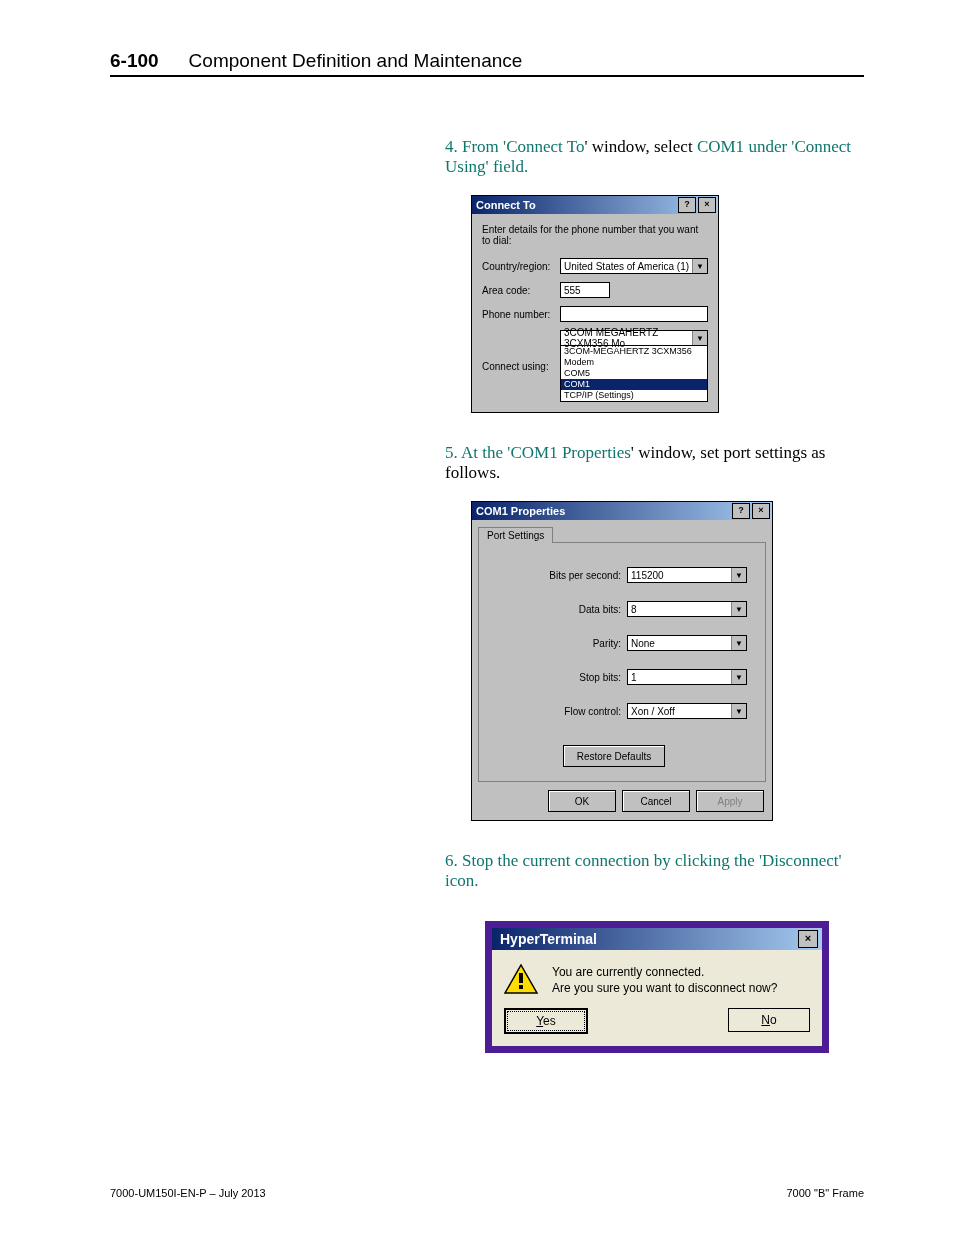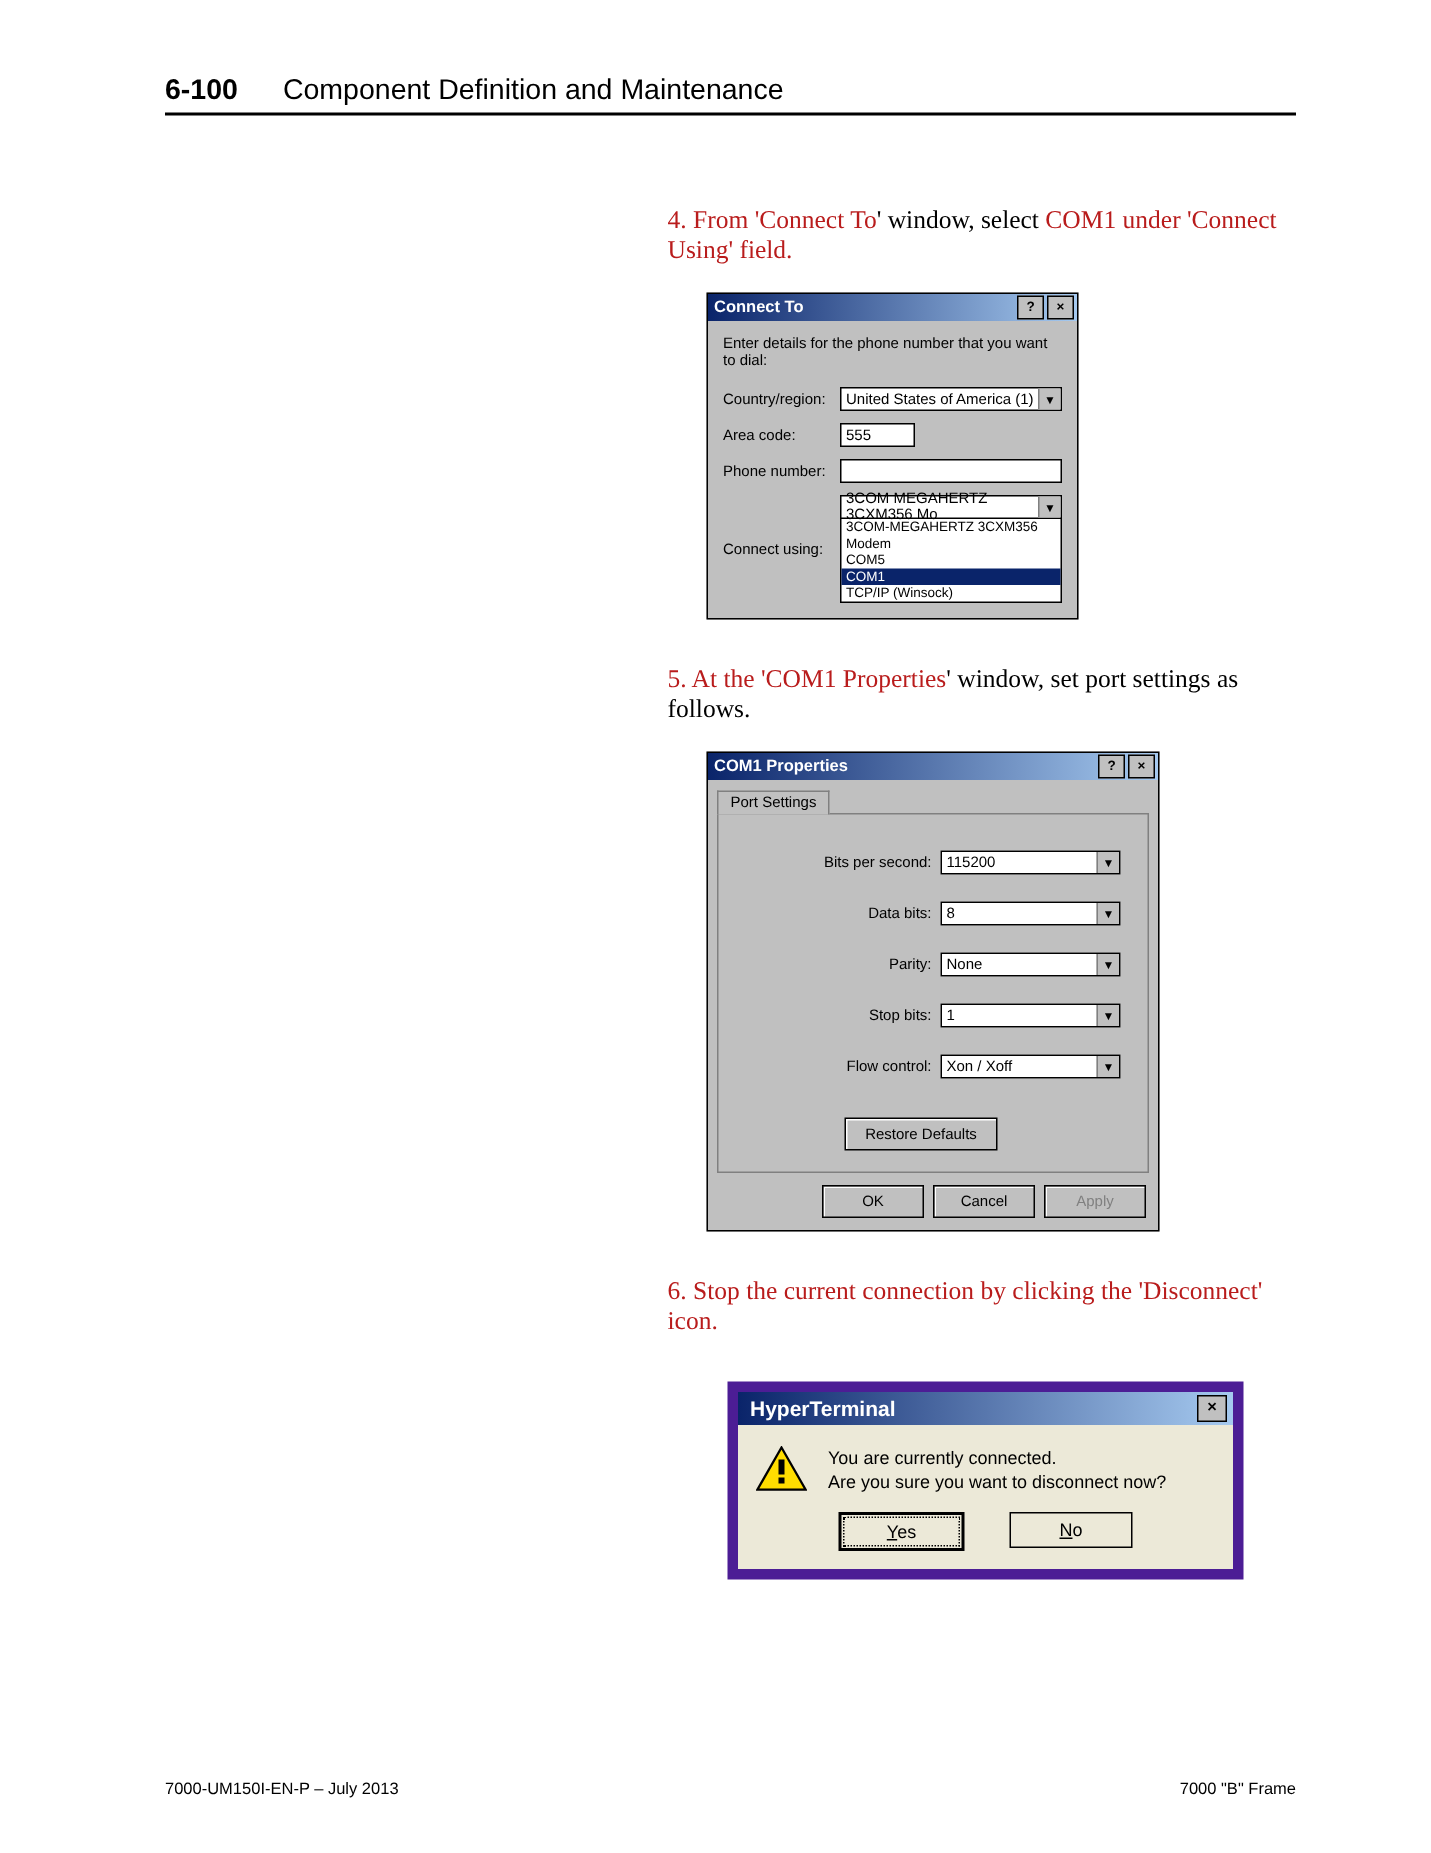--- a/index.html
+++ b/index.html
@@ -3,21 +3,21 @@
 <meta charset="utf-8">
 <style>
   html,body{margin:0;padding:0;background:#fff;font-family:"Times New Roman",serif;color:#000}
   .page{width:954px;height:1235px;position:relative;margin:0 auto;box-sizing:border-box;padding:50px 90px 40px 110px}
   .hdr-row{display:flex;align-items:baseline;font-family:Arial,Helvetica,sans-serif;font-size:19px;margin-bottom:3px}
   .hdr-num{font-weight:bold;margin-right:30px}
   .hdr-title{}
   .rule{border:0;border-top:2px solid #000;margin:0 0 60px 0}
   .body-col{margin-left:335px;width:420px}
   .instr{font-size:17px;margin:10px 0 18px 0}
-  .grey-txt{color:#b91c1c}
+  .grey-txt{color:#0f766e}
 
   
   .win{background:#c0c0c0;border:1px solid #000;font-family:Tahoma,Arial,sans-serif;font-size:11px;color:#000;position:relative}
   .titlebar{display:flex;align-items:center;height:18px;padding:0 2px;background:linear-gradient(to right,#0a246a,#a6caf0);color:#fff;font-weight:bold;font-size:11px}
   .titlebar .t-text{flex:1;padding-left:2px}
   .tb-btn{width:16px;height:14px;background:#c0c0c0;border:1px solid #000;margin-left:2px;font-size:9px;line-height:12px;text-align:center;color:#000;font-weight:bold}
 
   
   .dlg-connect{width:246px;margin:0 0 30px 26px}
   .dlg-body{padding:10px}
@@ -47,21 +47,21 @@
 
   
   .msgbox{width:330px;margin:30px 0 0 40px;border:7px solid #4c1d95;font-family:Tahoma,Arial,sans-serif}
   .msg-title{height:22px;background:linear-gradient(to right,#0a246a,#a6caf0);color:#fff;font-weight:bold;font-size:14px;display:flex;align-items:center;padding:0 4px}
   .msg-title .mt-text{flex:1;padding-left:4px}
   .msg-title .x{width:18px;height:16px;background:#c0c0c0;border:1px solid #000;color:#000;font-size:11px;text-align:center;line-height:14px}
   .msg-body{background:#ece9d8;padding:14px 12px 12px 12px}
   .msg-row{display:flex;align-items:flex-start;margin-bottom:12px}
   .warn-icon{width:34px;height:30px;margin-right:14px;flex:none}
   .msg-text{font-size:12px;line-height:16px}
-  .msg-btns{display:flex;justify-content:center;gap:30px}
+  .msg-btns{display:flex;justify-content:space-between;gap:30px}
   .msg-btns .btn2{width:80px;height:22px;border:1px solid #000;background:#ece9d8;font-size:12px;display:inline-flex;align-items:center;justify-content:center}
   .msg-btns .btn2.focus{outline:1px dotted #000;outline-offset:-4px;border:2px solid #000}
   .und{text-decoration:underline}
 
   .footer{position:absolute;bottom:36px;left:110px;right:90px;display:flex;justify-content:space-between;font-family:Arial,Helvetica,sans-serif;font-size:11px}
 </style>
 </head>
 <body>
 
 <div class="page">
@@ -108,21 +108,21 @@
           <span class="fl">Connect using:</span>
           <div style="flex:1">
             <div class="combo">
               <span>3COM MEGAHERTZ 3CXM356 Mo</span>
                 <span class="dd">▼</span>
             </div>
             <div class="listbox">
               <div>3COM-MEGAHERTZ 3CXM356 Modem</div>
               <div>COM5</div>
               <div class="sel">COM1</div>
-              <div>TCP/IP (Winsock)</div>
+              <div>TCP/IP (Settings)</div>
             </div>
           </div>
         </div>
       </div>
     </div>
 
     <div class="instr">
       <span class="grey-txt">5.  At the '</span><span class="grey-txt">COM1 Properties</span><span>' window, set port settings as follows.</span>
     </div>
 

